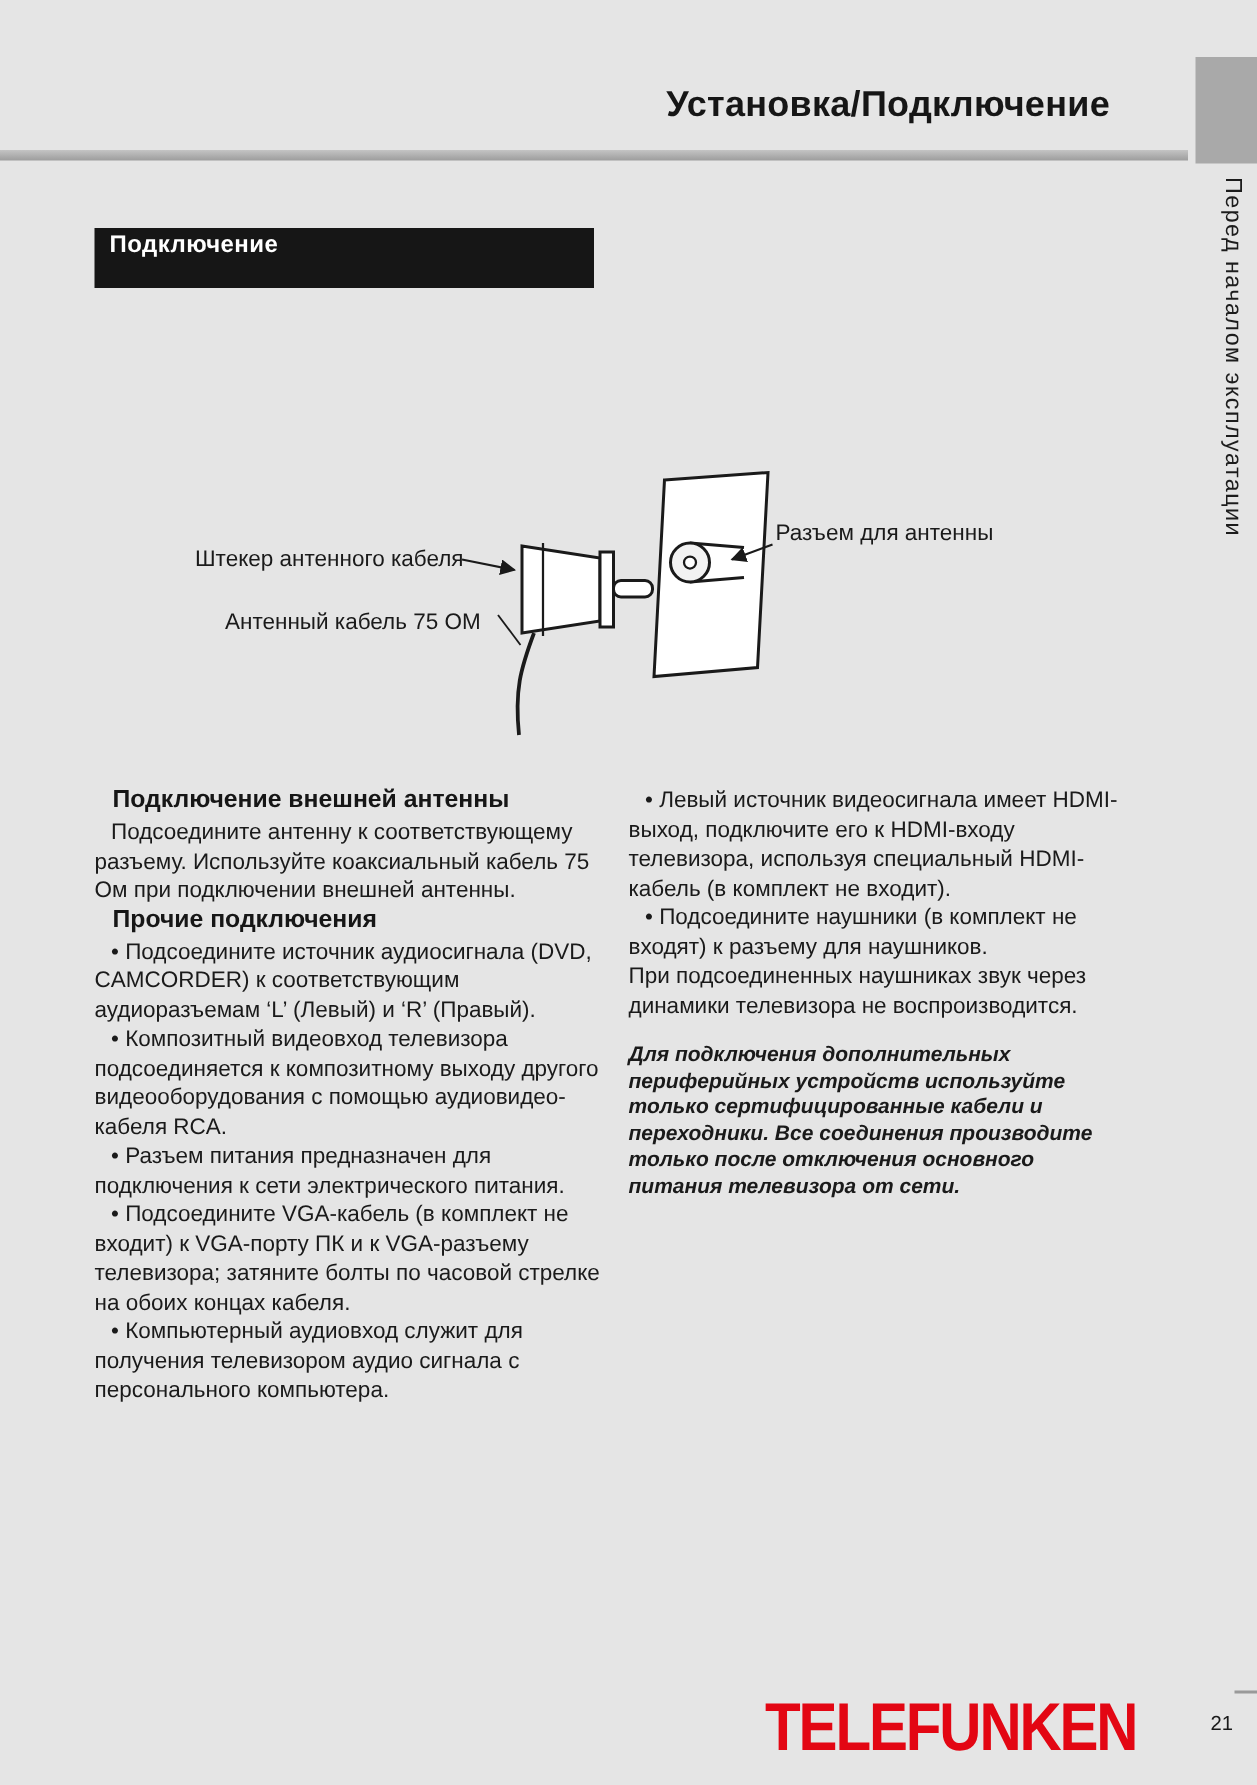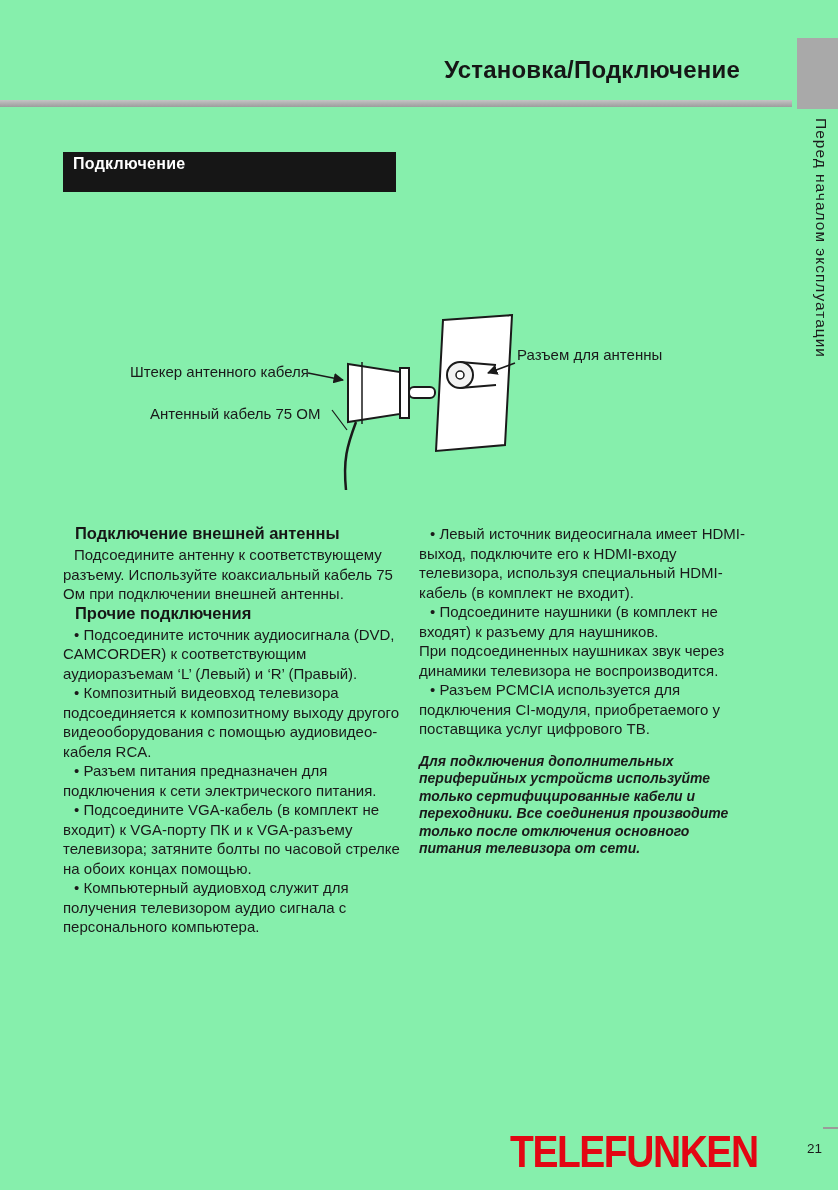--- a/index.html
+++ b/index.html
@@ -1,17 +1,17 @@
 <!DOCTYPE html>
 <html><head>
 <meta charset="utf-8">
 <style>
   html,body { margin:0; padding:0; background:#ffffff; }
   .page {
-    position:relative; width:838px; height:1190px; background:#86efac;
+    position:relative; width:838px; height:1190px; background:#e5e5e5;
     font-family:"Liberation Sans", sans-serif; color:#1a1a1a; overflow:hidden;
   }
   .title {
     position:absolute; top:56px; right:98px;
     font-size:24px; font-weight:bold; letter-spacing:0.2px; color:#161616;
   }
   .rule {
     position:absolute; top:100px; left:0; width:792px; height:7px;
     background:linear-gradient(to bottom,#c4c4c4,#9d9d9d);
   }
@@ -99,29 +99,28 @@
   <div class="columns">
 
     <div class="col-left">
       <h3 class="subhead">Подключение внешней антенны</h3>
       <p class="body">Подсоедините антенну к соответствующему разъему. Используйте коаксиальный кабель 75 Ом при подключении внешней антенны.</p>
 
       <h3 class="subhead mt14">Прочие подключения</h3>
       <p class="body">•  Подсоедините источник аудиосигнала (DVD, CAMCORDER) к соответствующим аудиоразъемам ‘L’ (Левый) и ‘R’ (Правый).</p>
       <p class="body">•  Композитный видеовход телевизора подсоединяется к композитному выходу другого видеооборудования с помощью аудиовидео-кабеля RCA.</p>
       <p class="body">•  Разъем питания предназначен для подключения к сети электрического питания.</p>
-      <p class="body">•  Подсоедините VGA-кабель (в комплект не входит) к VGA-порту ПК и к VGA-разъему телевизора; затяните болты по часовой стрелке на обоих концах помощью.</p>
+      <p class="body">•  Подсоедините VGA-кабель (в комплект не входит) к VGA-порту ПК и к VGA-разъему телевизора; затяните болты по часовой стрелке на обоих концах кабеля.</p>
       <p class="body">•  Компьютерный аудиовход служит для получения телевизором аудио сигнала с персонального компьютера.</p>
     </div>
 
     <div class="col-right">
       <p class="body">•  Левый источник видеосигнала имеет HDMI-выход, подключите его к HDMI-входу телевизора, используя специальный HDMI-кабель (в комплект не входит).</p>
       <p class="body">•  Подсоедините наушники (в комплект не входят) к разъему для наушников.</p>
       <p class="body noindent">При подсоединенных наушниках звук через динамики телевизора не воспроизводится.</p>
-      <p class="body mt8">•  Разъем PCMCIA используется для подключения CI-модуля, приобретаемого у поставщика услуг цифрового ТВ.</p>
       <p class="note">Для подключения дополнительных периферийных устройств используйте только сертифицированные кабели и переходники. Все соединения производите только после отключения основного питания телевизора от сети.</p>
     </div>
 
   </div>
 
   <div class="logo">TELEFUNKEN</div>
   <div class="mark mark-1"></div>
   <div class="page-num">21</div>
 
 </div>

